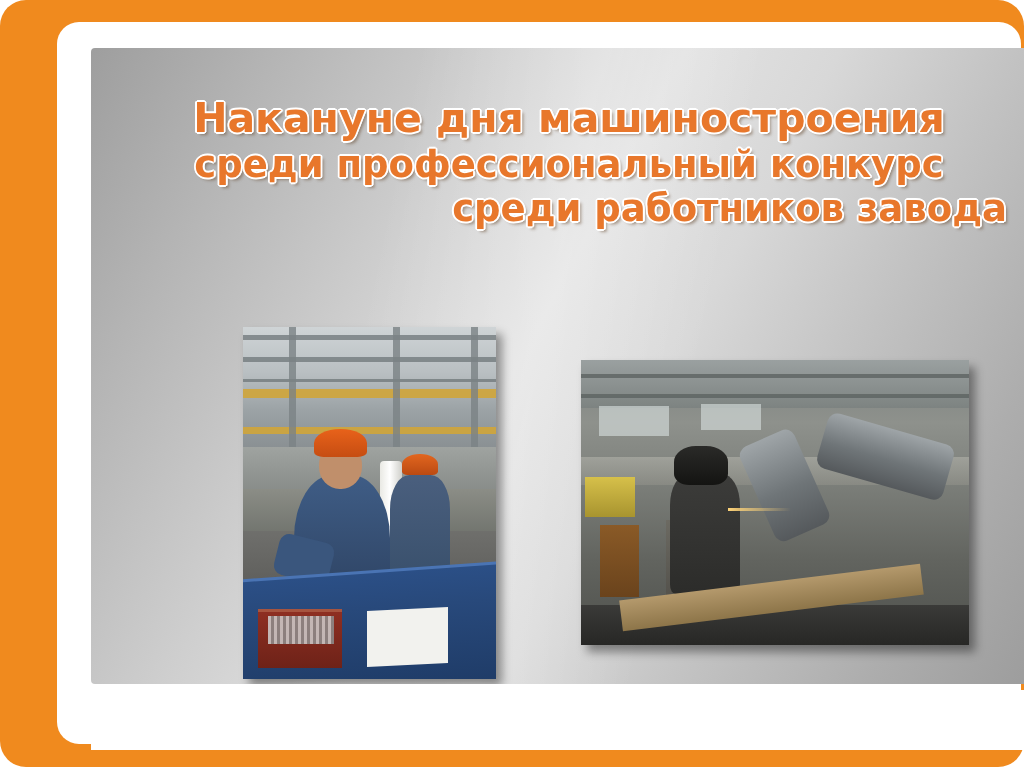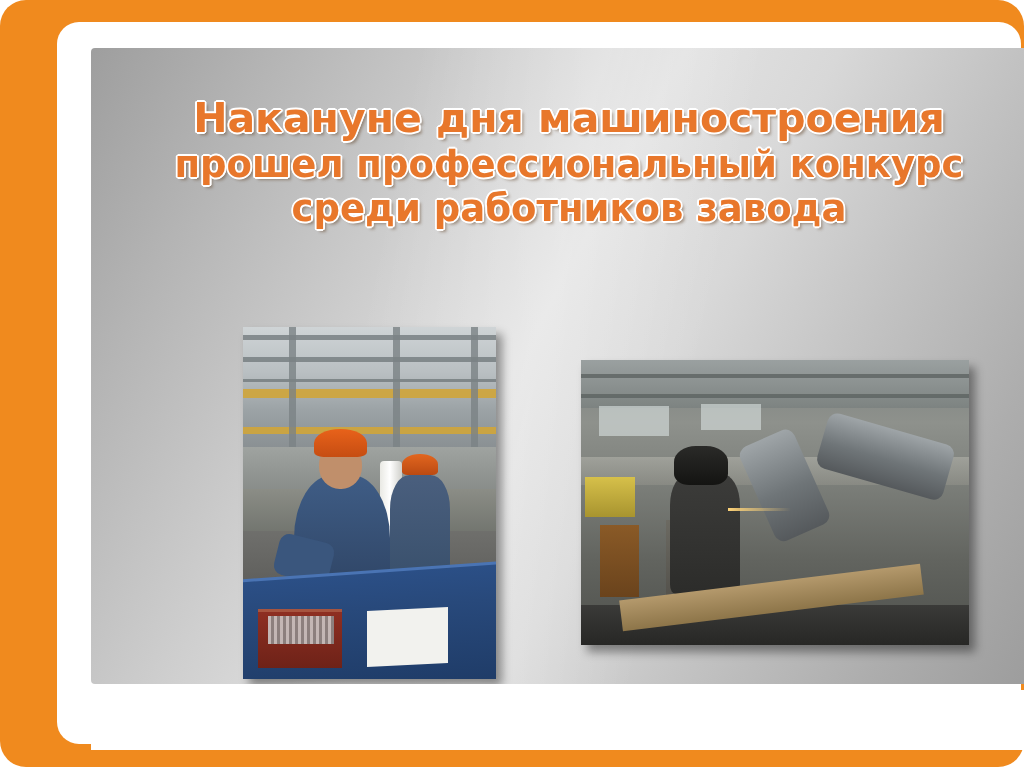--- a/index.html
+++ b/index.html
@@ -93,21 +93,21 @@
        1.8px 0px 0 #ffffff,
        3px 3px 3px rgba(90,60,30,0.45);
     margin: 0;
     padding: 0;
     white-space: nowrap;
   }
 
   .title-line.l1 { font-size: 41px; }
   .title-line.l2 { font-size: 37px; margin-top: 2px; }
   .title-line.l3 { font-size: 37px; margin-top: 1px; }
-  .title-line.l4 { font-size: 37px; margin-top: 3px; }
+  .title-line.l4 { font-size: 37px; margin-top: 3px; text-align: right; }
 
   
   .photo {
     position: absolute;
     background: #6d6d6d;
     box-shadow: 6px 7px 9px rgba(0,0,0,0.40);
     overflow: hidden;
     z-index: 4;
   }
 
@@ -296,21 +296,21 @@
 <div id="slide">
 
   <div class="orange-frame"></div>
 
   <div class="white-card">
 
     <div class="grey-panel">
 
       <div class="title-block">
         <div class="title-line l1">Накануне дня машиностроения</div>
-        <div class="title-line l2">прошел профессиональный конкурс</div>
+        <div class="title-line l2">среди профессиональный конкурс</div>
         <div class="title-line l4">среди работников завода</div>
       </div>
 
       <div class="photo" id="photo-left">
         <div class="photo-inner">
           <div class="lp-ceiling"></div>
           <div class="lp-truss" style="left:0; top:8px; width:100%;"></div>
           <div class="lp-truss" style="left:0; top:30px; width:100%;"></div>
           <div class="lp-truss" style="left:0; top:52px; width:100%; height:3px;"></div>
           <div class="lp-yellowbeam" style="left:0; top:62px; width:100%; height:9px;"></div>

